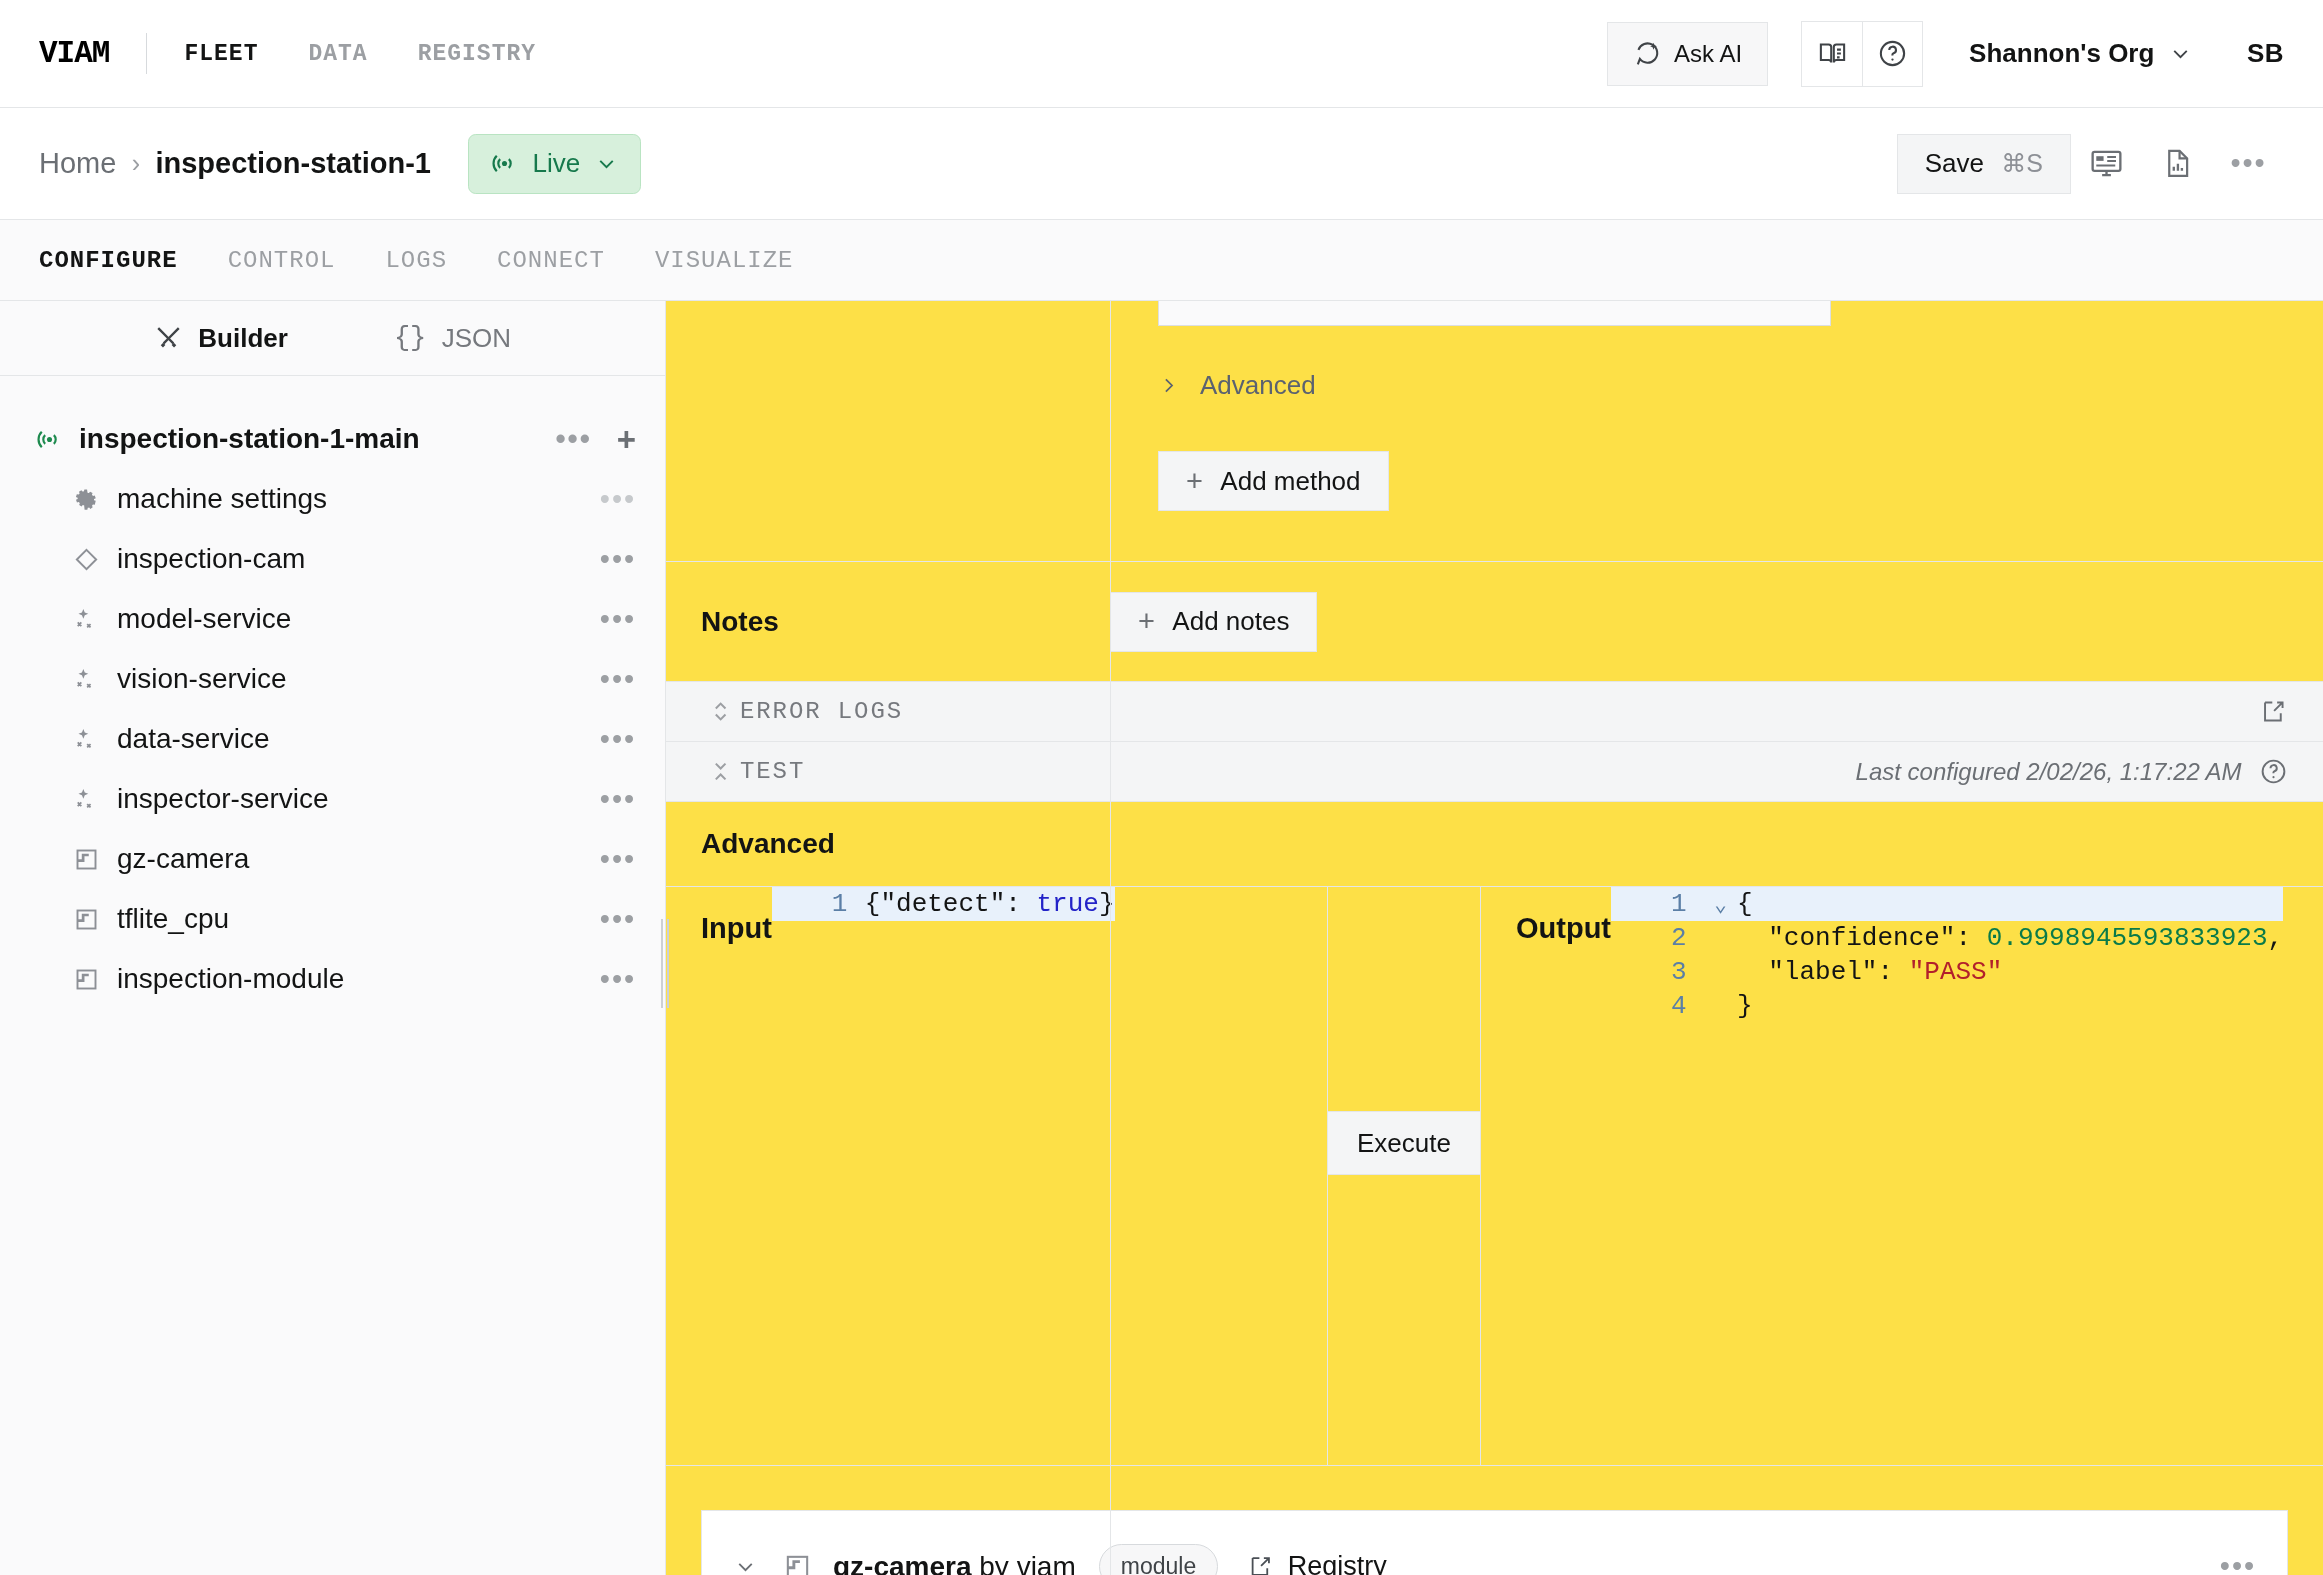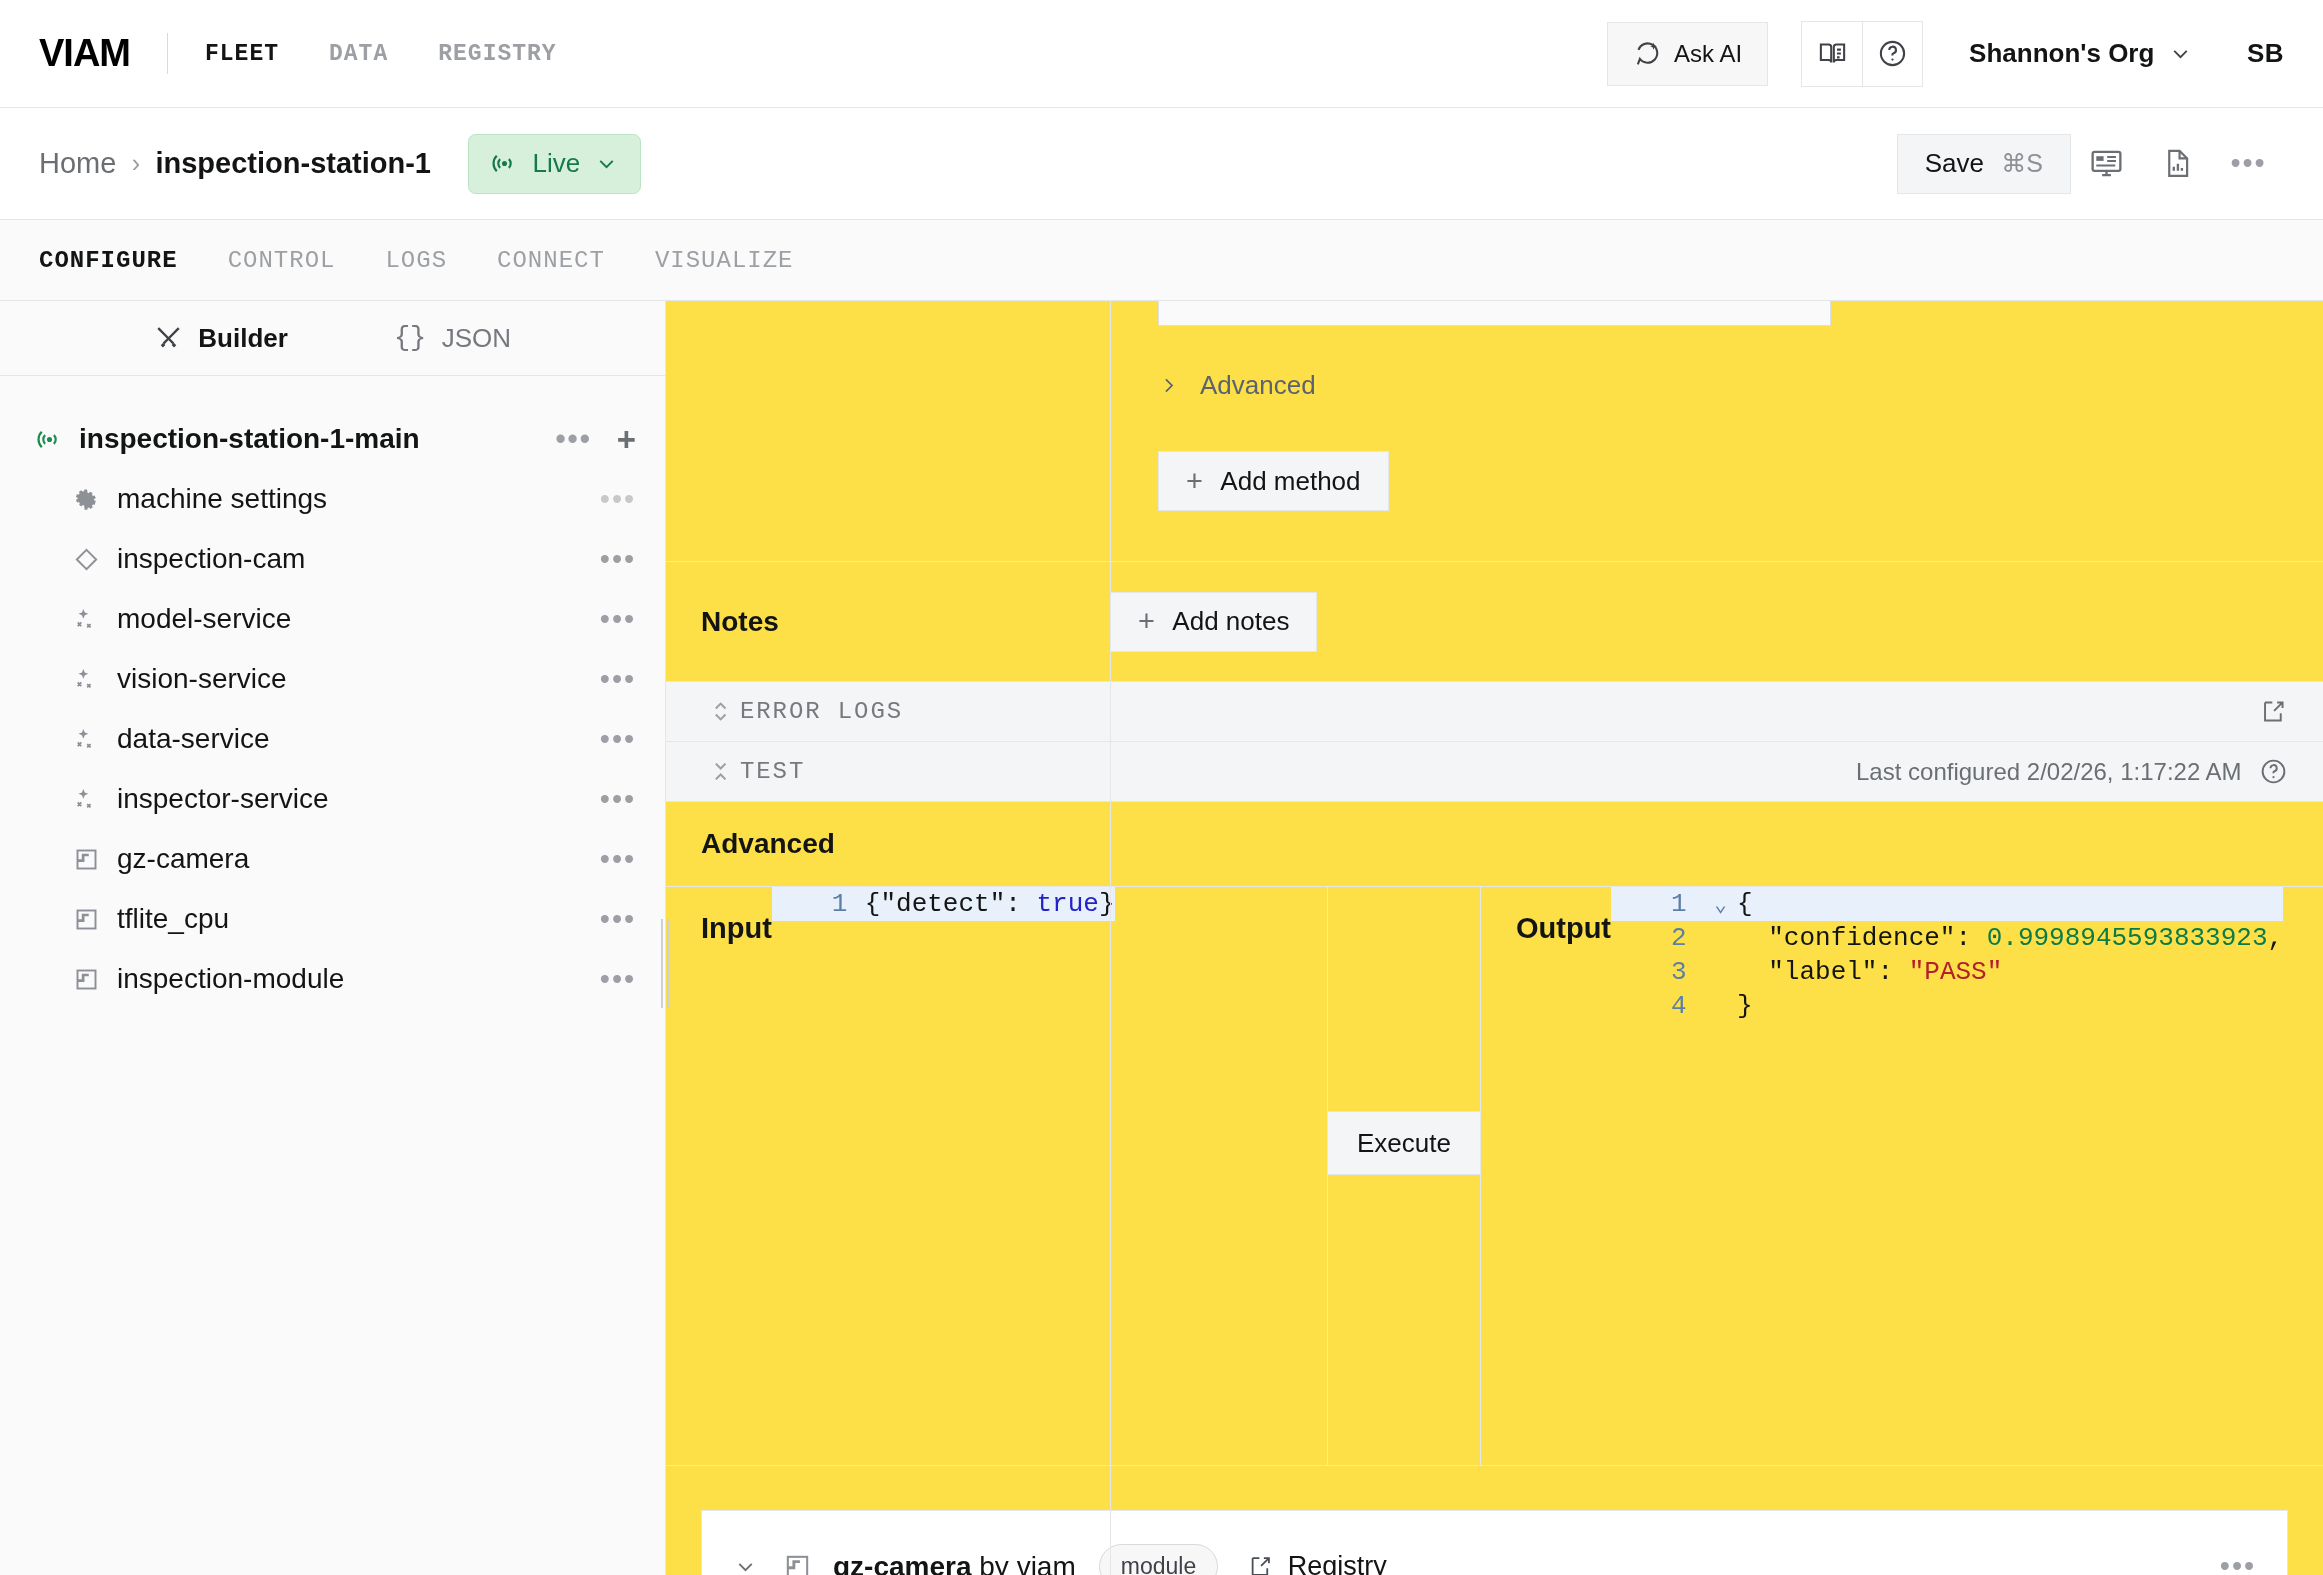--- a/index.html
+++ b/index.html
@@ -14,22 +14,22 @@
 
   
   .topnav {
     height: 108px;
     border-bottom: 1px solid #e4e6e8;
     display: flex; align-items: center;
     padding: 0 39px;
     background: #fff;
   }
   .logo {
-    font-family: Liberation Sans, sans-serif;
-    font-weight: 800; font-size: 38px; letter-spacing: -1px;
+    font-family: Liberation Mono, monospace;
+    font-weight: 800; font-size: 31px; letter-spacing: -1px;
     color: #000;
   }
   .nav-divider {
     width: 1px; height: 41px; background: #d7dadd; margin: 0 37px;
   }
   .nav-links { display: flex; gap: 50px; align-items: center; }
   .nav-link {
     font-family: "Liberation Mono", monospace;
     font-size: 23px; font-weight: 700; letter-spacing: 1px;
     color: #9c9fa3; cursor: pointer;
@@ -167,21 +167,21 @@
     height: 60px; background: #f4f5f6; border-bottom: 1px solid #e4e6e8;
     display: flex; align-items: center; padding: 0 35px; cursor: pointer;
   }
   .section-hdr .chev { width: 39px; color: #9c9fa3; font-size: 19.3px; line-height: 1;
      display: flex; flex-direction: column; align-items: center; gap: 1.9px; }
   .section-title {
     font-family: "Liberation Mono", monospace;
     font-size: 24px; letter-spacing: 1.9px; color: #76797e;
   }
   .section-right { margin-left: auto; display: flex; align-items: center; gap: 17.4px; }
-  .section-meta { font-size: 24px; color: #6b6f74; }
+  .section-meta { font-size: 24px; color: #6b6f74; font-style: italic; }
 
   .docmd-title {
     height: 85px; display: flex; align-items: center; padding-left: 35px;
     font-size: 28px; font-weight: 700; border-bottom: 1px solid #e4e6e8;
   }
 
   .io-grid { display: flex; height: 579px; border-bottom: 1px solid #e4e6e8; }
   .io-col { display: flex; flex-direction: row; }
   .io-col.input { width: 662px; border-right: 1px solid #e4e6e8; }
   .io-col.exec { width: 153px; border-right: 1px solid #e4e6e8; position: relative; }

